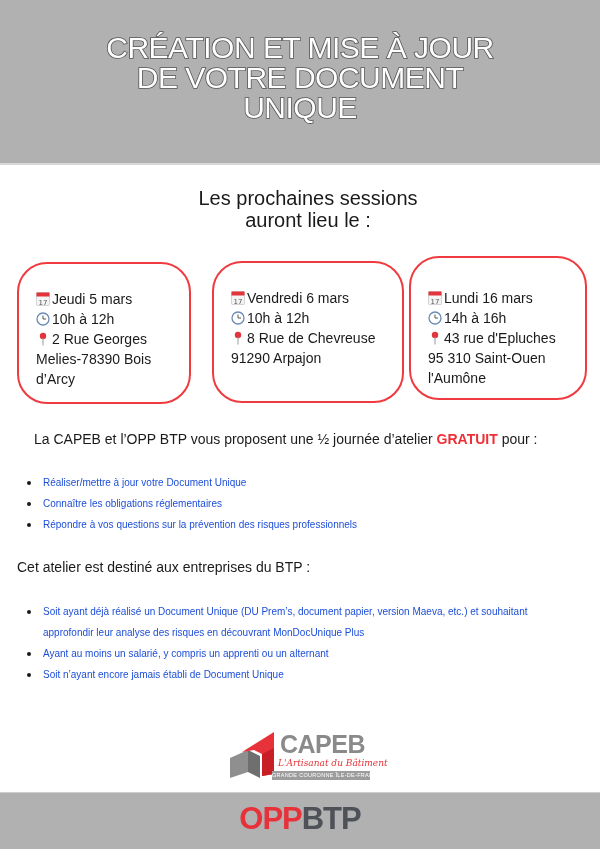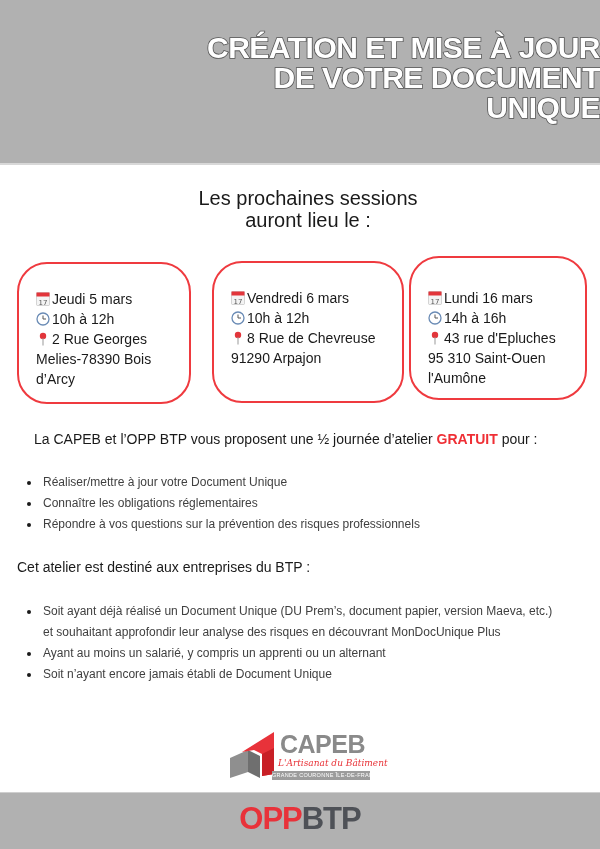--- a/index.html
+++ b/index.html
@@ -5,21 +5,21 @@
   * { box-sizing: border-box; margin: 0; padding: 0; }
   html, body { width: 600px; height: 849px; background: #ffffff; overflow: hidden; }
   body { position: relative; font-family: "Liberation Sans", sans-serif; color: #111; }
 
   .header {
     position: absolute; left: 0; top: 0; width: 600px; height: 165px;
     background: #b1b1b1; border-bottom: 2px solid #d8d8d8;
   }
   .header-title {
     position: absolute; left: 0; right: 0; top: 33px;
-    text-align: right; font-size: 30px; line-height: 30px; font-weight: bold;
+    text-align: center; font-size: 30px; line-height: 30px; font-weight: normal;
     color: #ffffff; letter-spacing: -0.5px;
     -webkit-text-stroke: 1.6px #555555; paint-order: stroke fill;
     text-shadow: 0 0 0 #555;
   }
   .header-title span { display: block; }
 
   .subtitle {
     position: absolute; left: 16px; right: 0; top: 187px;
     text-align: center; font-size: 20px; line-height: 22px; color: #1a1a1a;
   }
@@ -36,21 +36,21 @@
   .card-2 { left: 212px; width: 192px; top: 261px; }
   .card-3 { left: 409px; width: 178px; top: 256px; height: 144px; }
   .card-3 { padding-top: 30px; }
 
   .intro {
     position: absolute; left: 34px; top: 430px; font-size: 14px; line-height: 18px; color: #1a1a1a;
   }
   .intro .gratuit { color: #ef2f35; font-weight: bold; }
 
   ul.bullets {
-    position: absolute; list-style: none; font-size: 12px; line-height: 21px; color: #404040;
+    position: absolute; list-style: none; font-size: 10px; line-height: 21px; color: #1d4ed8;
   }
   ul.bullets li { position: relative; padding-left: 19px; }
   ul.bullets li::before {
     content: ""; position: absolute; left: 3px; top: 9px; width: 4px; height: 4px;
     border-radius: 50%; background: #1a1a1a;
   }
   .list-1 { left: 24px; top: 472px; }
   .list-2 { left: 24px; top: 601px; width: 540px; }
 
   .audience {

